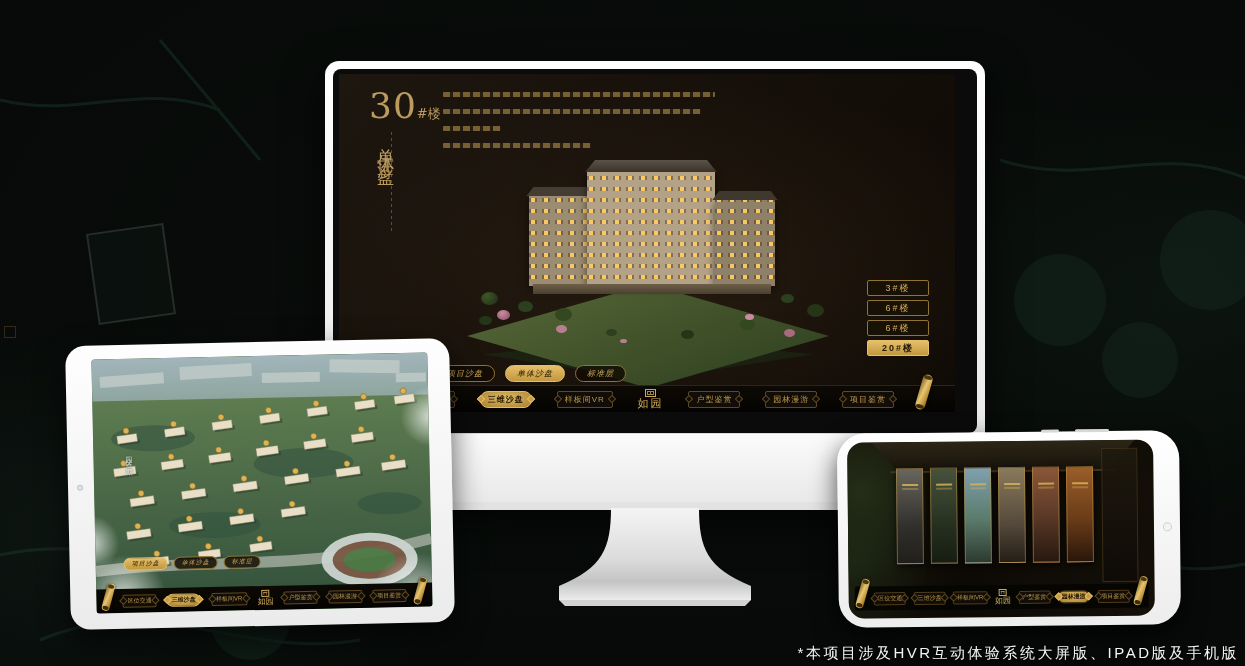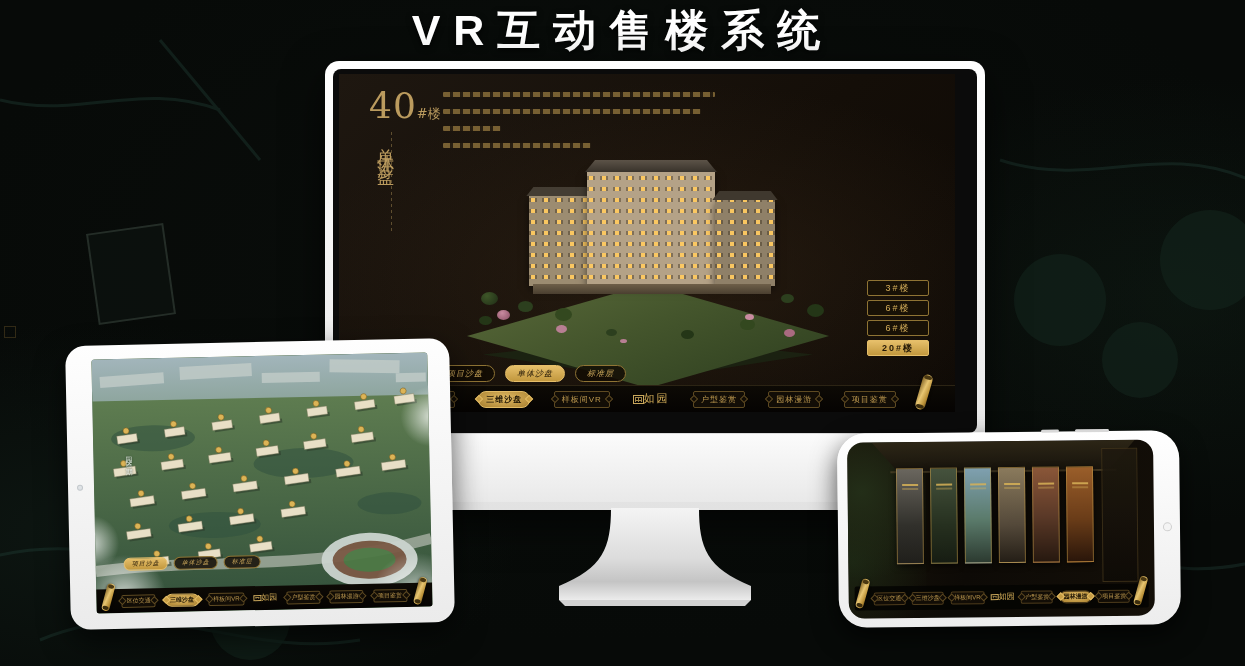--- a/index.html
+++ b/index.html
@@ -35,22 +35,22 @@
     transform:rotate(16deg); box-shadow:0 1px 3px rgba(0,0,0,.8); }
   .scroll-icon::before { content:""; position:absolute; left:1px; right:1px; top:1px; height:4px;
     border-radius:50%; background:#4a3812; }
   .scroll-icon::after { content:""; position:absolute; left:1px; right:1px; bottom:1px; height:4px;
     border-radius:50%; background:#3a2c0e; }
   .seal { width:.95em; height:.8em; border:1px solid #caa85c; margin:0 auto 1px;
     display:block; position:relative; }
   .seal::before { content:""; position:absolute; inset:1px; background:
     linear-gradient(90deg,#caa85c 1px,transparent 1px) 0 0/3px 100%,
     linear-gradient(#caa85c 1px,transparent 1px) 0 0/100% 3px; opacity:.8; }
-  .nav-logo { display:flex; flex-direction:row; align-items:flex-end; color:#d2ac58;
-    font-family:Liberation Mono, monospace; line-height:1; flex:0 0 auto; }
+  .nav-logo { display:flex; flex-direction:column; align-items:flex-start; color:#d2ac58;
+    font-family:Liberation Serif, serif; line-height:1; flex:0 0 auto; }
 
   
   .monitor { position:absolute; left:325px; top:61px; width:660px; height:449px;
     background:linear-gradient(#ffffff,#ededed 70%,#e2e2e2); border-radius:14px;
     box-shadow:0 14px 40px rgba(0,0,0,.65); }
   .monitor-bezel { position:absolute; left:8px; top:8px; right:8px; height:364px;
     background:#0b0b0b; border-radius:8px; }
   .monitor-chin { position:absolute; left:8px; right:8px; top:372px; bottom:8px;
     background:linear-gradient(#fbfbfb,#e9e9e9); border-radius:0 0 9px 9px;
     border-top:1px solid #dcdcdc; }
@@ -224,29 +224,28 @@
         <circle cx="1060" cy="300" r="46"></circle>
           <circle cx="1140" cy="360" r="38"></circle>
         <circle cx="1210" cy="260" r="50"></circle>
           <circle cx="250" cy="620" r="40"></circle>
       </g>
     </svg>
     <div class="bg-frame"></div>
     <div class="bg-mark"></div>
   </div>
 
-  <div class="main-title">VR互动售楼系统</div>
 
   <div class="monitor">
     <div class="monitor-bezel"></div>
     <div class="monitor-chin"></div>
     <div class="monitor-screen">
 
       <div class="unit-block">
-        <div class="unit-no"><span>40</span><small>#楼</small></div>
+        <div class="unit-no"><span>30</span><small>#楼</small></div>
         <div class="unit-sub">单体沙盘</div>
       </div>
       <div class="unit-rule"></div>
 
       <div class="desc-lines">
         <div class="desc-line" style="width:272px"></div>
         <div class="desc-line" style="width:258px"></div>
         <div class="desc-line" style="width:58px"></div>
         <div class="desc-line" style="width:148px"></div>
       </div>
@@ -485,13 +484,14 @@
           <span>如园</span>
         </span>
         <span class="nav-item">户型鉴赏</span>
         <span class="nav-item active">园林漫游</span>
         <span class="nav-item">项目鉴赏</span>
         <span class="scroll-icon"></span>
       </div>
     </div>
   </div>
 
+  <div class="footnote">*本项目涉及HVR互动体验系统大屏版、IPAD版及手机版</div>
 </div>
 
 </body></html>

